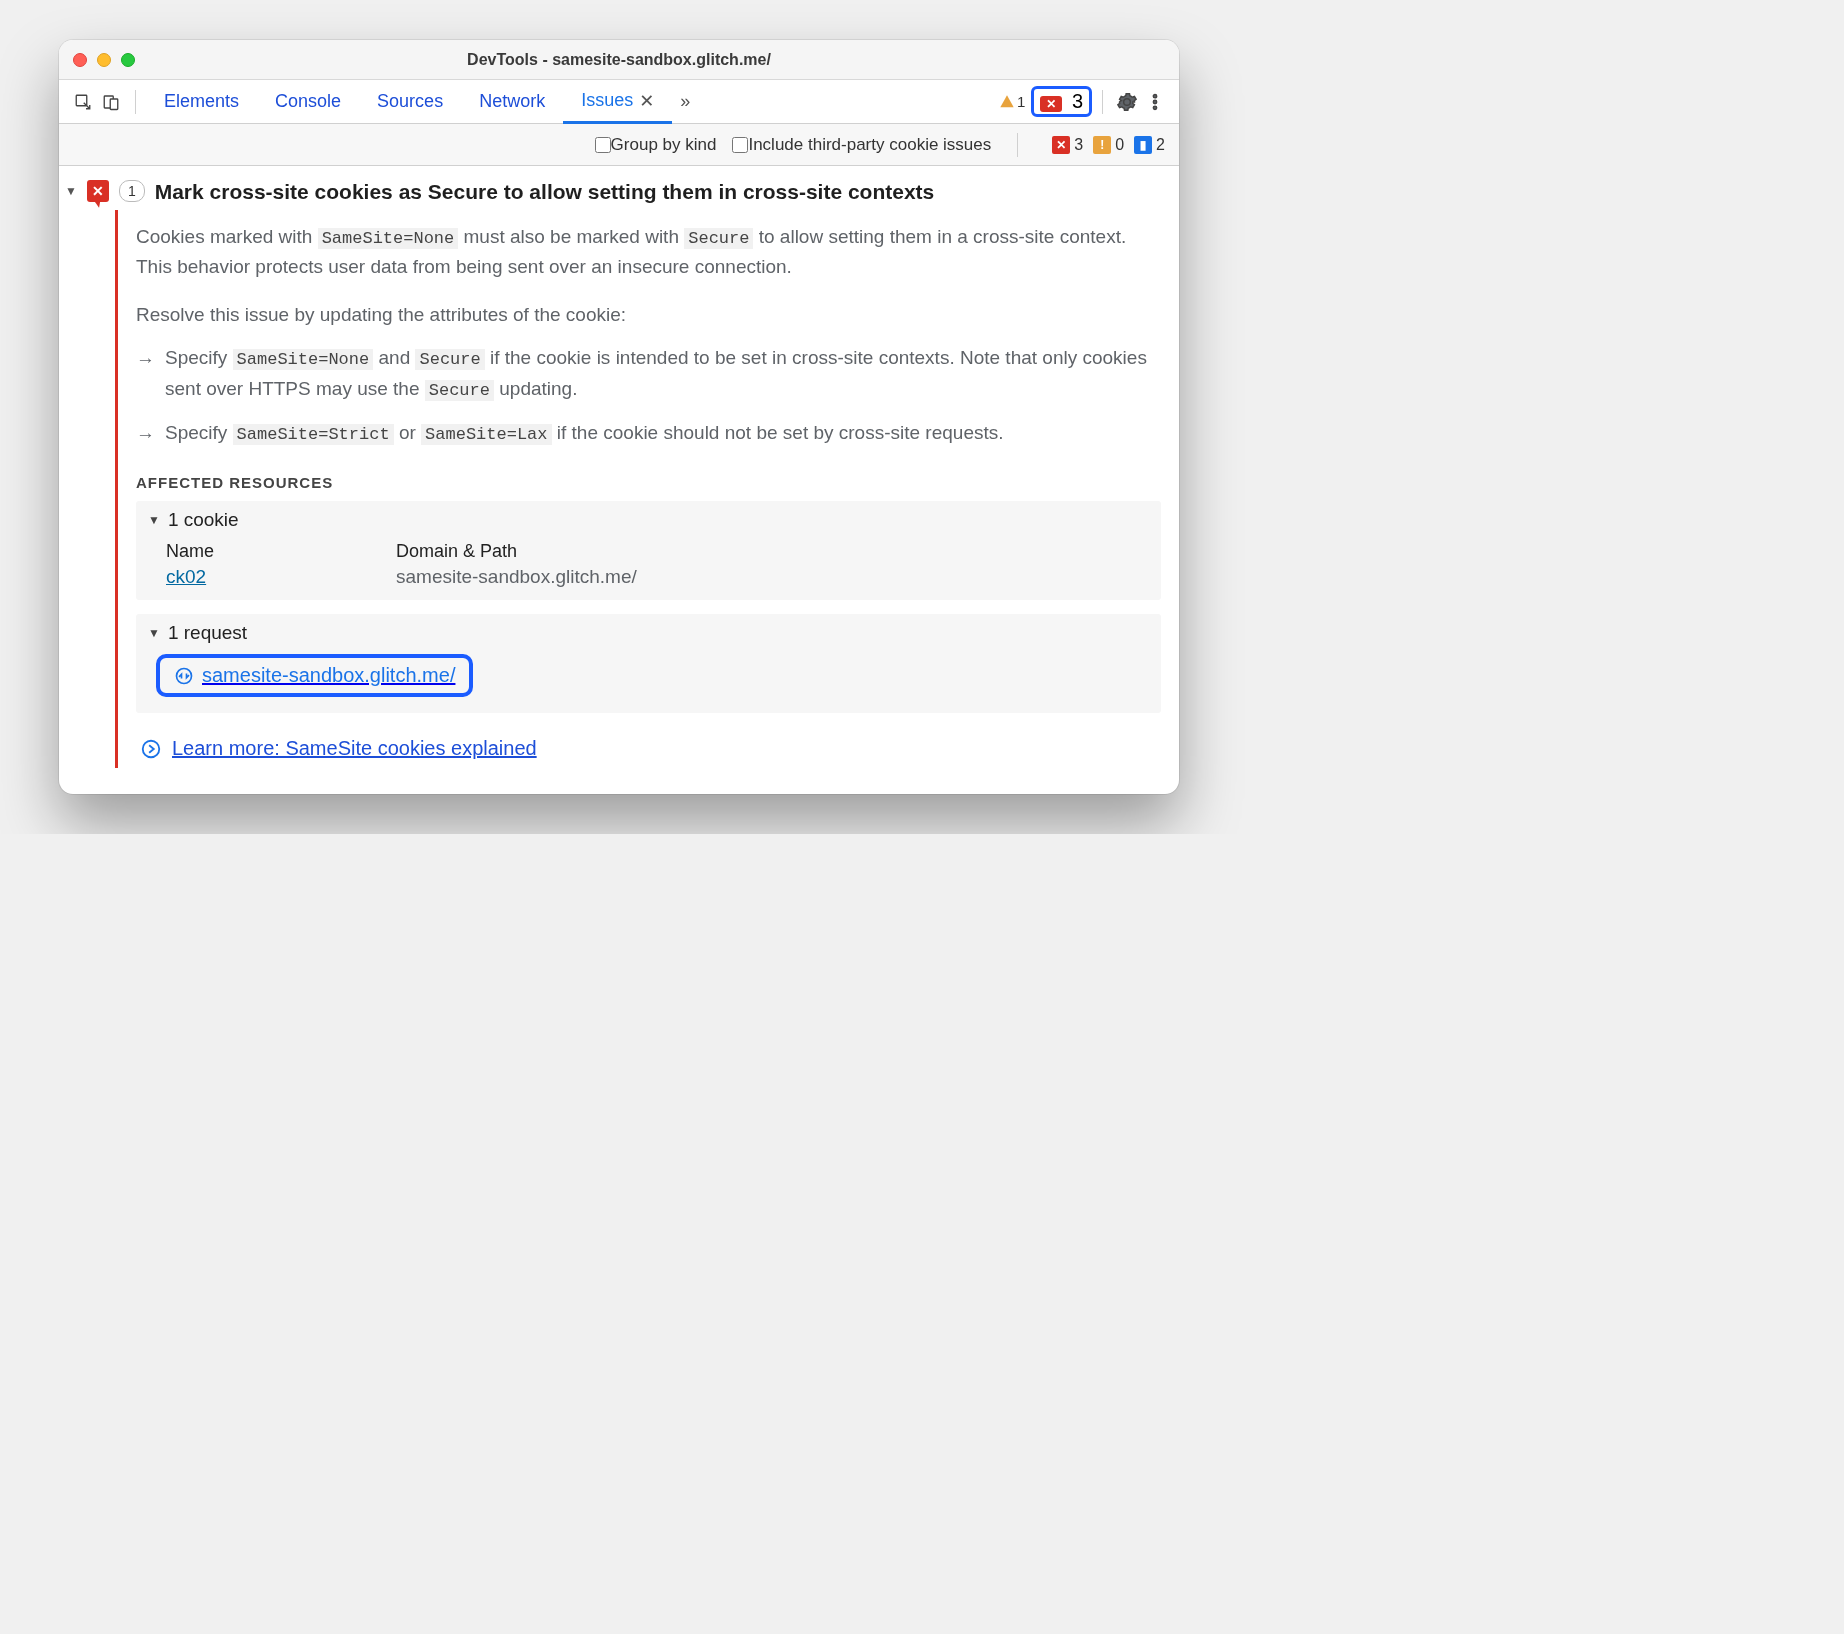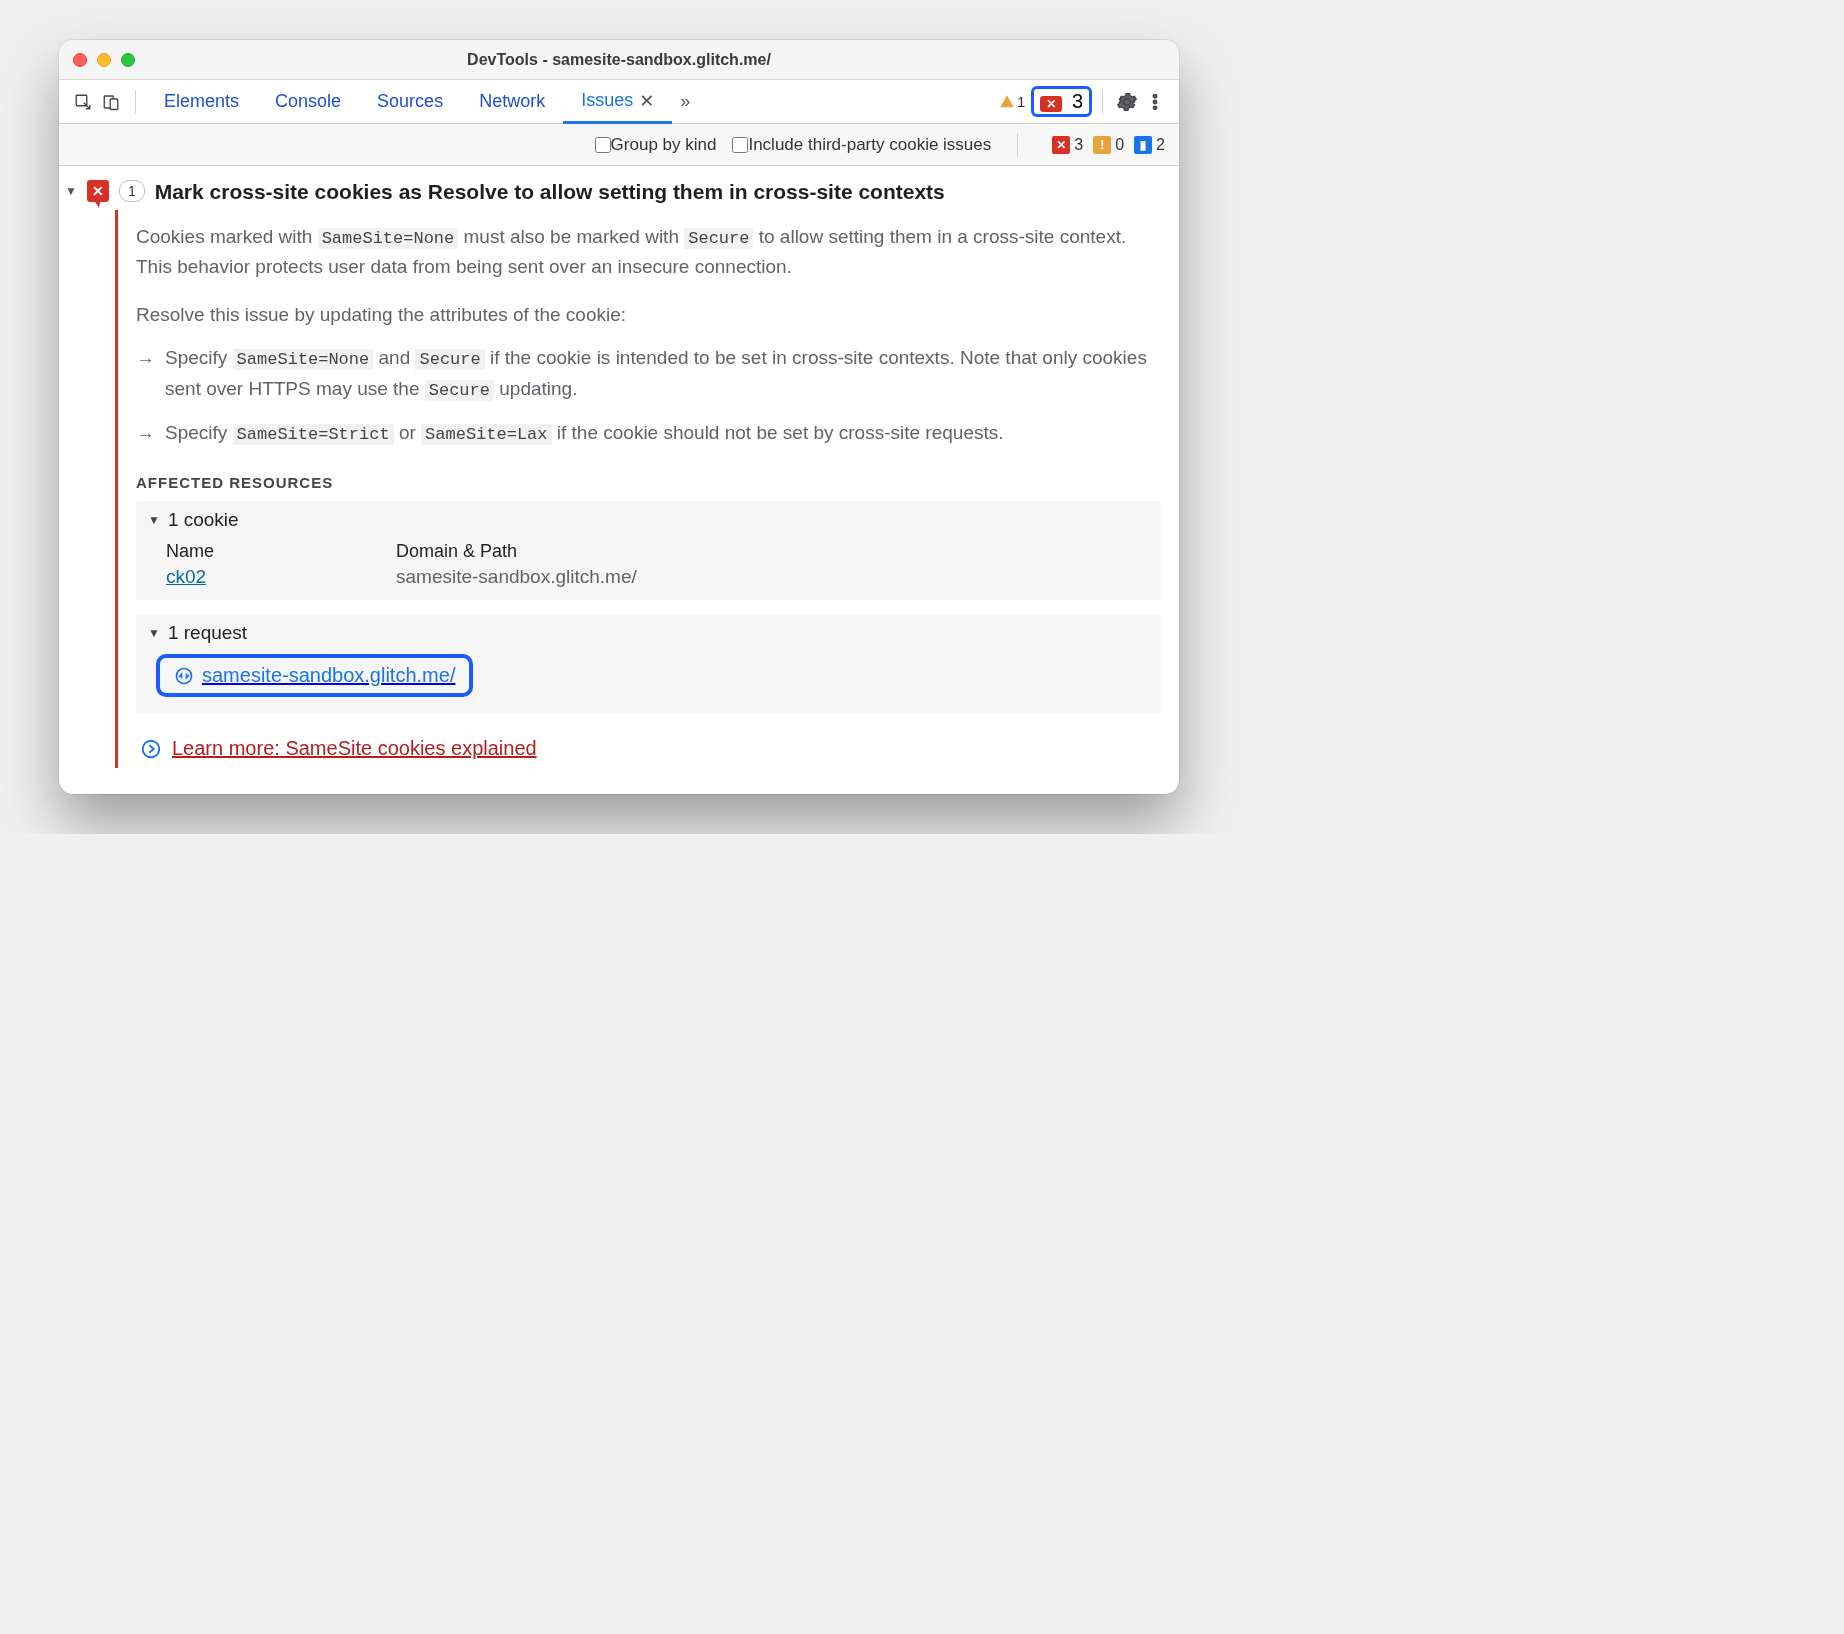--- a/index.html
+++ b/index.html
@@ -89,21 +89,21 @@
 .col-name { width:230px; }
 .rowline { display:flex; margin-left:18px; font-size:19px; }
 .rowline .cname { width:230px; }
 .rowline .cname a { color:#0369a1; text-decoration:underline; }
 .domval { color:#5f6368; }
 .reqlink { display:inline-flex; align-items:center; gap:8px; margin:10px 0 4px 8px; padding:6px 14px; border:4px solid #1b5cff; border-radius:10px; }
 .reqlink svg { width:20px; height:20px; fill:none; stroke:#1a73e8; stroke-width:2; }
 .reqlink span { color:#1a73e8; font-size:20px; }
 .learn { display:flex; align-items:center; gap:10px; font-size:20px; margin-top:24px; margin-left:4px; }
 .learn svg { width:22px; height:22px; stroke:#1a73e8; fill:none; stroke-width:2; }
-.learn a { color:#b91c1c; text-decoration:underline; }
+.learn a { color:#1d4ed8; text-decoration:underline; }
 </style>
 </head>
 <body>
 
 <div class="window">
 
   <div class="titlebar">
     <div class="traffic">
       <div class="dot red"></div>
       <div class="dot yellow"></div>
@@ -189,21 +189,21 @@
     </div>
   </div>
 
   <div class="body">
     <div class="issue-row">
       <span class="twisty">▼</span>
       <span class="errsq tail">
           <span class="x">✕</span>
         </span>
       <span class="pill">1</span>
-      <span class="issue-title">Mark cross-site cookies as Resolve to allow setting them in cross-site contexts</span>
+      <span class="issue-title">Mark cross-site cookies as Secure to allow setting them in cross-site contexts</span>
     </div>
 
     <div class="issue-content">
       <p class="para">
         <span>Cookies marked with </span><code class="inline">SameSite=None</code><span> must also be marked with </span><code class="inline">Secure</code><span> to allow setting them in a cross-site context. This behavior protects user data from being sent over an insecure connection.</span>
       </p>
       <p class="para resolve">Resolve this issue by updating the attributes of the cookie:</p>
 
       <div class="bullet">
         <span class="arrow">→</span>

